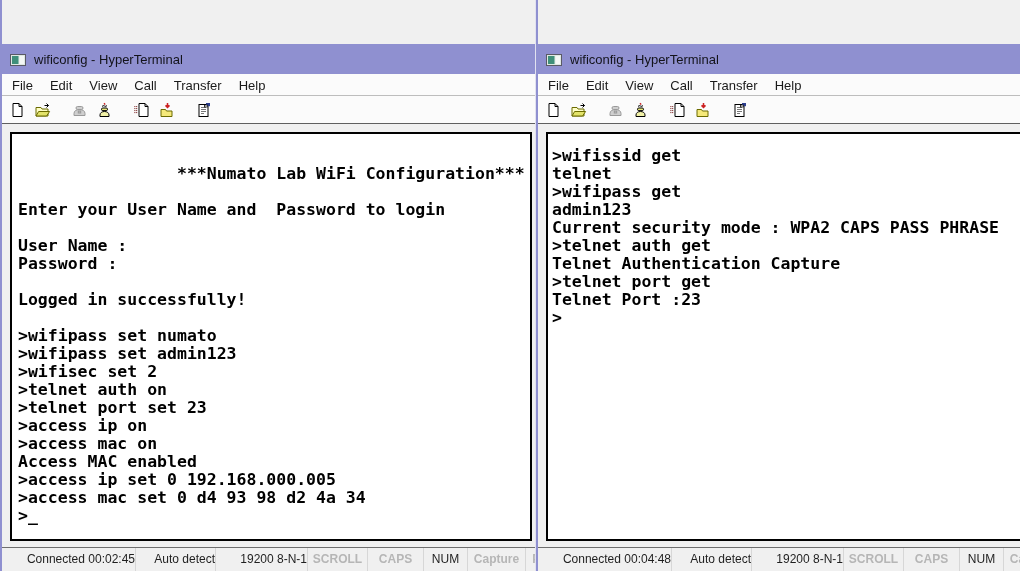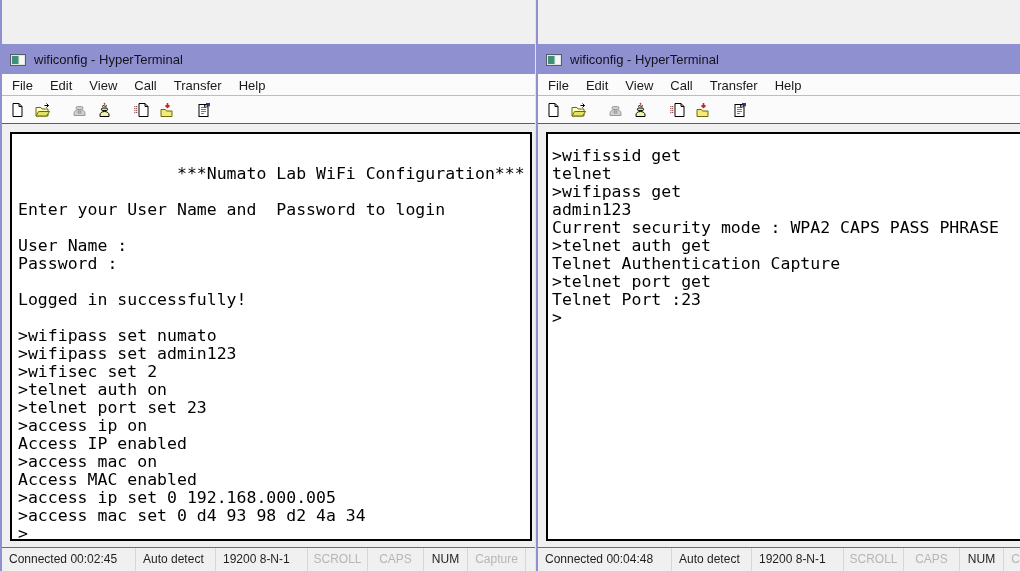--- a/index.html
+++ b/index.html
@@ -24,28 +24,28 @@
   .tool-btn { width:20px; height:18px; display:inline-flex; align-items:center; justify-content:center; margin-right:5px; }
   .tool-btn.group-gap { margin-left:12px; }
   .tool-btn svg { width:17px; height:16px; }
 
   .terminal-region { flex:1 1 auto; padding:8px 3px 6px 8px; overflow:hidden; }
   .window--right .terminal-region { padding-right:0; }
   .terminal { height:100%; background:#ffffff; border:2px solid #000;
               overflow:hidden; padding:13px 0 0 6px; }
   .window--right .terminal { border-right:none; padding-left:4px; }
   .term-line { white-space:pre; font-family:"DejaVu Sans Mono", monospace;
-               font-weight:normal; font-size:16.5px; line-height:18px; height:18px; color:#000; }
+               font-weight:bold; font-size:16.5px; line-height:18px; height:18px; color:#000; }
 
   .statusbar { height:24px; flex:0 0 auto; background:#f0f0f0; border-top:1px solid #6e6e6e;
                display:flex; overflow:hidden; }
   .status-cell { flex:0 0 auto; font-size:12px; color:#1f1f1f; line-height:22px;
-                 padding-left:7px; border-right:1px solid #d7d7d7; overflow:hidden; white-space:nowrap; }
+                 padding-left:1px; border-right:1px solid #d7d7d7; overflow:hidden; white-space:nowrap;text-align:right; }
   .status-cell.indicator { text-align:center; padding-left:0; font-size:12px; }
-  .status-cell.dim { color:#b6b6b6; }
+  .status-cell.dim { color:#b6b6b6;font-weight:bold; }
 </style>
 </head>
 <body>
 
 <div class="window window--left">
   <div class="titlebar">
     <span class="app-icon">
       <svg viewBox="0 0 16 13">
           <rect x="0.5" y="0.5" width="15" height="11" fill="#dfe8e2" stroke="#5a5a66"></rect>
           <rect x="2" y="2" width="6.5" height="8" fill="#3f8f7a"></rect>
@@ -133,21 +133,20 @@
         <div class="term-line">Password :</div>
         <div class="term-line"> </div>
         <div class="term-line">Logged in successfully!</div>
         <div class="term-line"> </div>
         <div class="term-line">&gt;wifipass set numato</div>
         <div class="term-line">&gt;wifipass set admin123</div>
         <div class="term-line">&gt;wifisec set 2</div>
         <div class="term-line">&gt;telnet auth on</div>
         <div class="term-line">&gt;telnet port set 23</div>
         <div class="term-line">&gt;access ip on</div>
-        <div class="term-line">Access IP enabled</div>
         <div class="term-line">&gt;access mac on</div>
         <div class="term-line">Access MAC enabled</div>
         <div class="term-line">&gt;access ip set 0 192.168.000.005</div>
         <div class="term-line">&gt;access mac set 0 d4 93 98 d2 4a 34</div>
         <div class="term-line">&gt;_</div>
       </div>
   </div>
   <div class="statusbar">
       <div class="status-cell" style="flex-basis: 134px;">Connected 00:02:45</div>
       <div class="status-cell" style="flex-basis: 80px;">Auto detect</div>

